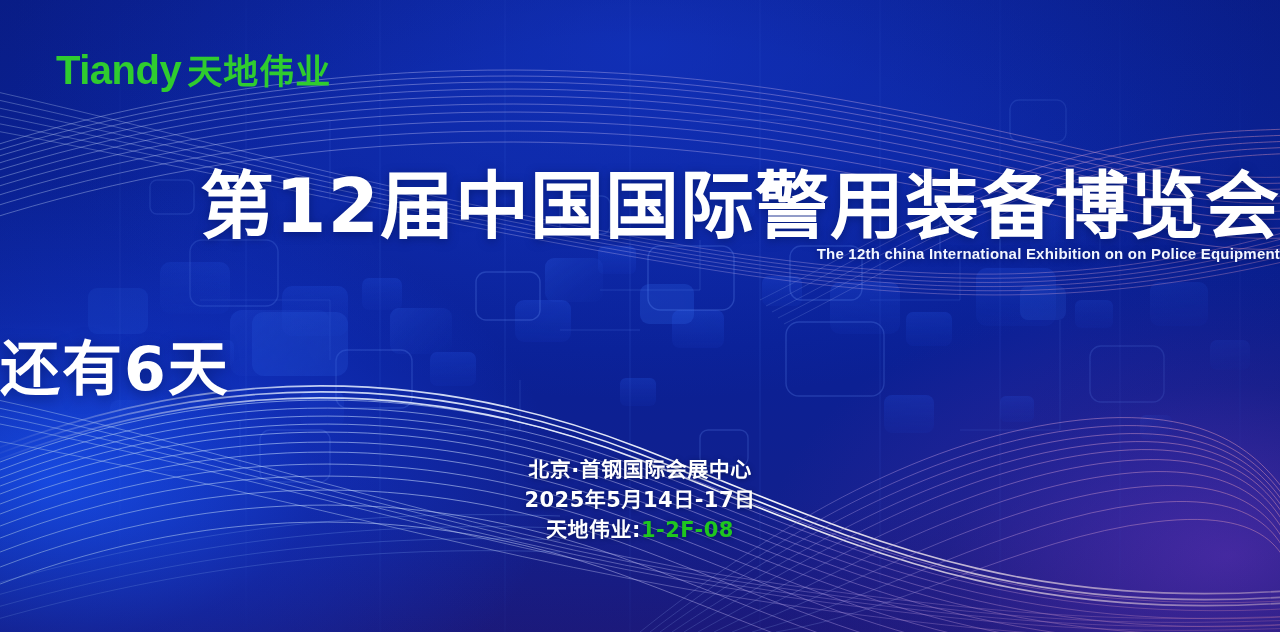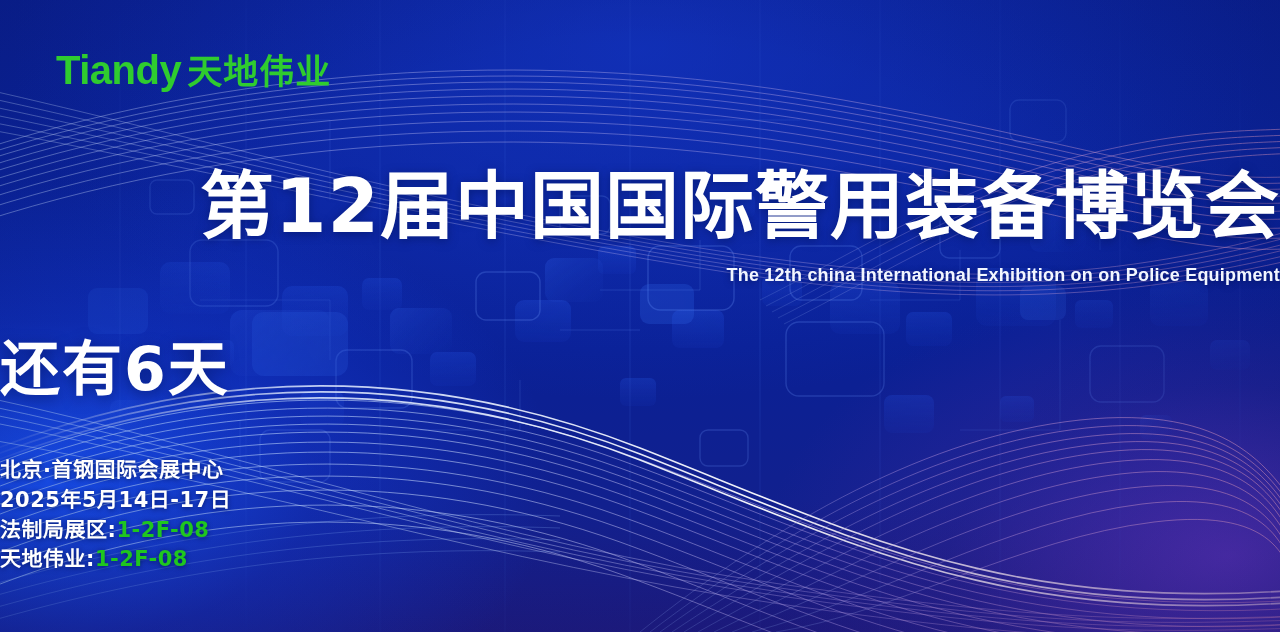--- a/index.html
+++ b/index.html
@@ -84,22 +84,22 @@
     font-family: "DejaVu Sans", "Liberation Sans", sans-serif;
     font-size: 74px;
     font-weight: bold;
     color: #ffffff;
     letter-spacing: 1px;
     line-height: 1.04;
     text-shadow: 0 2px 10px rgba(0,18,90,0.55);
     white-space: nowrap;
   }
   #title-en {
-    margin-top: 20px;
-    font-size: 18px;
+    margin-top: 0;
+    font-size: 15px;
     font-weight: bold;
     color: #f2f6ff;
     letter-spacing: 0.2px;
     white-space: nowrap;
     text-shadow: 0 1px 6px rgba(0,16,80,0.6);
   }
 
   
   #countdown {
     position: absolute;
@@ -118,20 +118,21 @@
     text-shadow: 0 3px 14px rgba(0,15,80,0.55);
     white-space: nowrap;
   }
 
   
   #info-block {
     position: absolute;
     left: 0;
     right: 0;
     top: 456px;
+    text-align: center;
     z-index: 40;
     font-family: "DejaVu Sans", "Liberation Sans", sans-serif;
   }
   #info-block .info-line {
     font-size: 21px;
     font-weight: bold;
     color: #ffffff;
     line-height: 1.42;
     letter-spacing: 0.5px;
     white-space: nowrap;
@@ -372,17 +373,16 @@
     <div id="title-en">The 12th china International Exhibition on on Police Equipment</div>
   </div>
 
   <div id="countdown">
     <div id="countdown-text">还有6天</div>
   </div>
 
   <div id="info-block">
     <div class="info-line">北京·首钢国际会展中心</div>
     <div class="info-line">2025年5月14日-17日</div>
-    <div class="info-line"><span>法制局展区:</span><span class="booth-code">1-2F-08</span></div>
     <div class="info-line"><span>天地伟业:</span><span class="booth-code">1-2F-08</span></div>
   </div>
 
 </div>
 
 </body></html>

